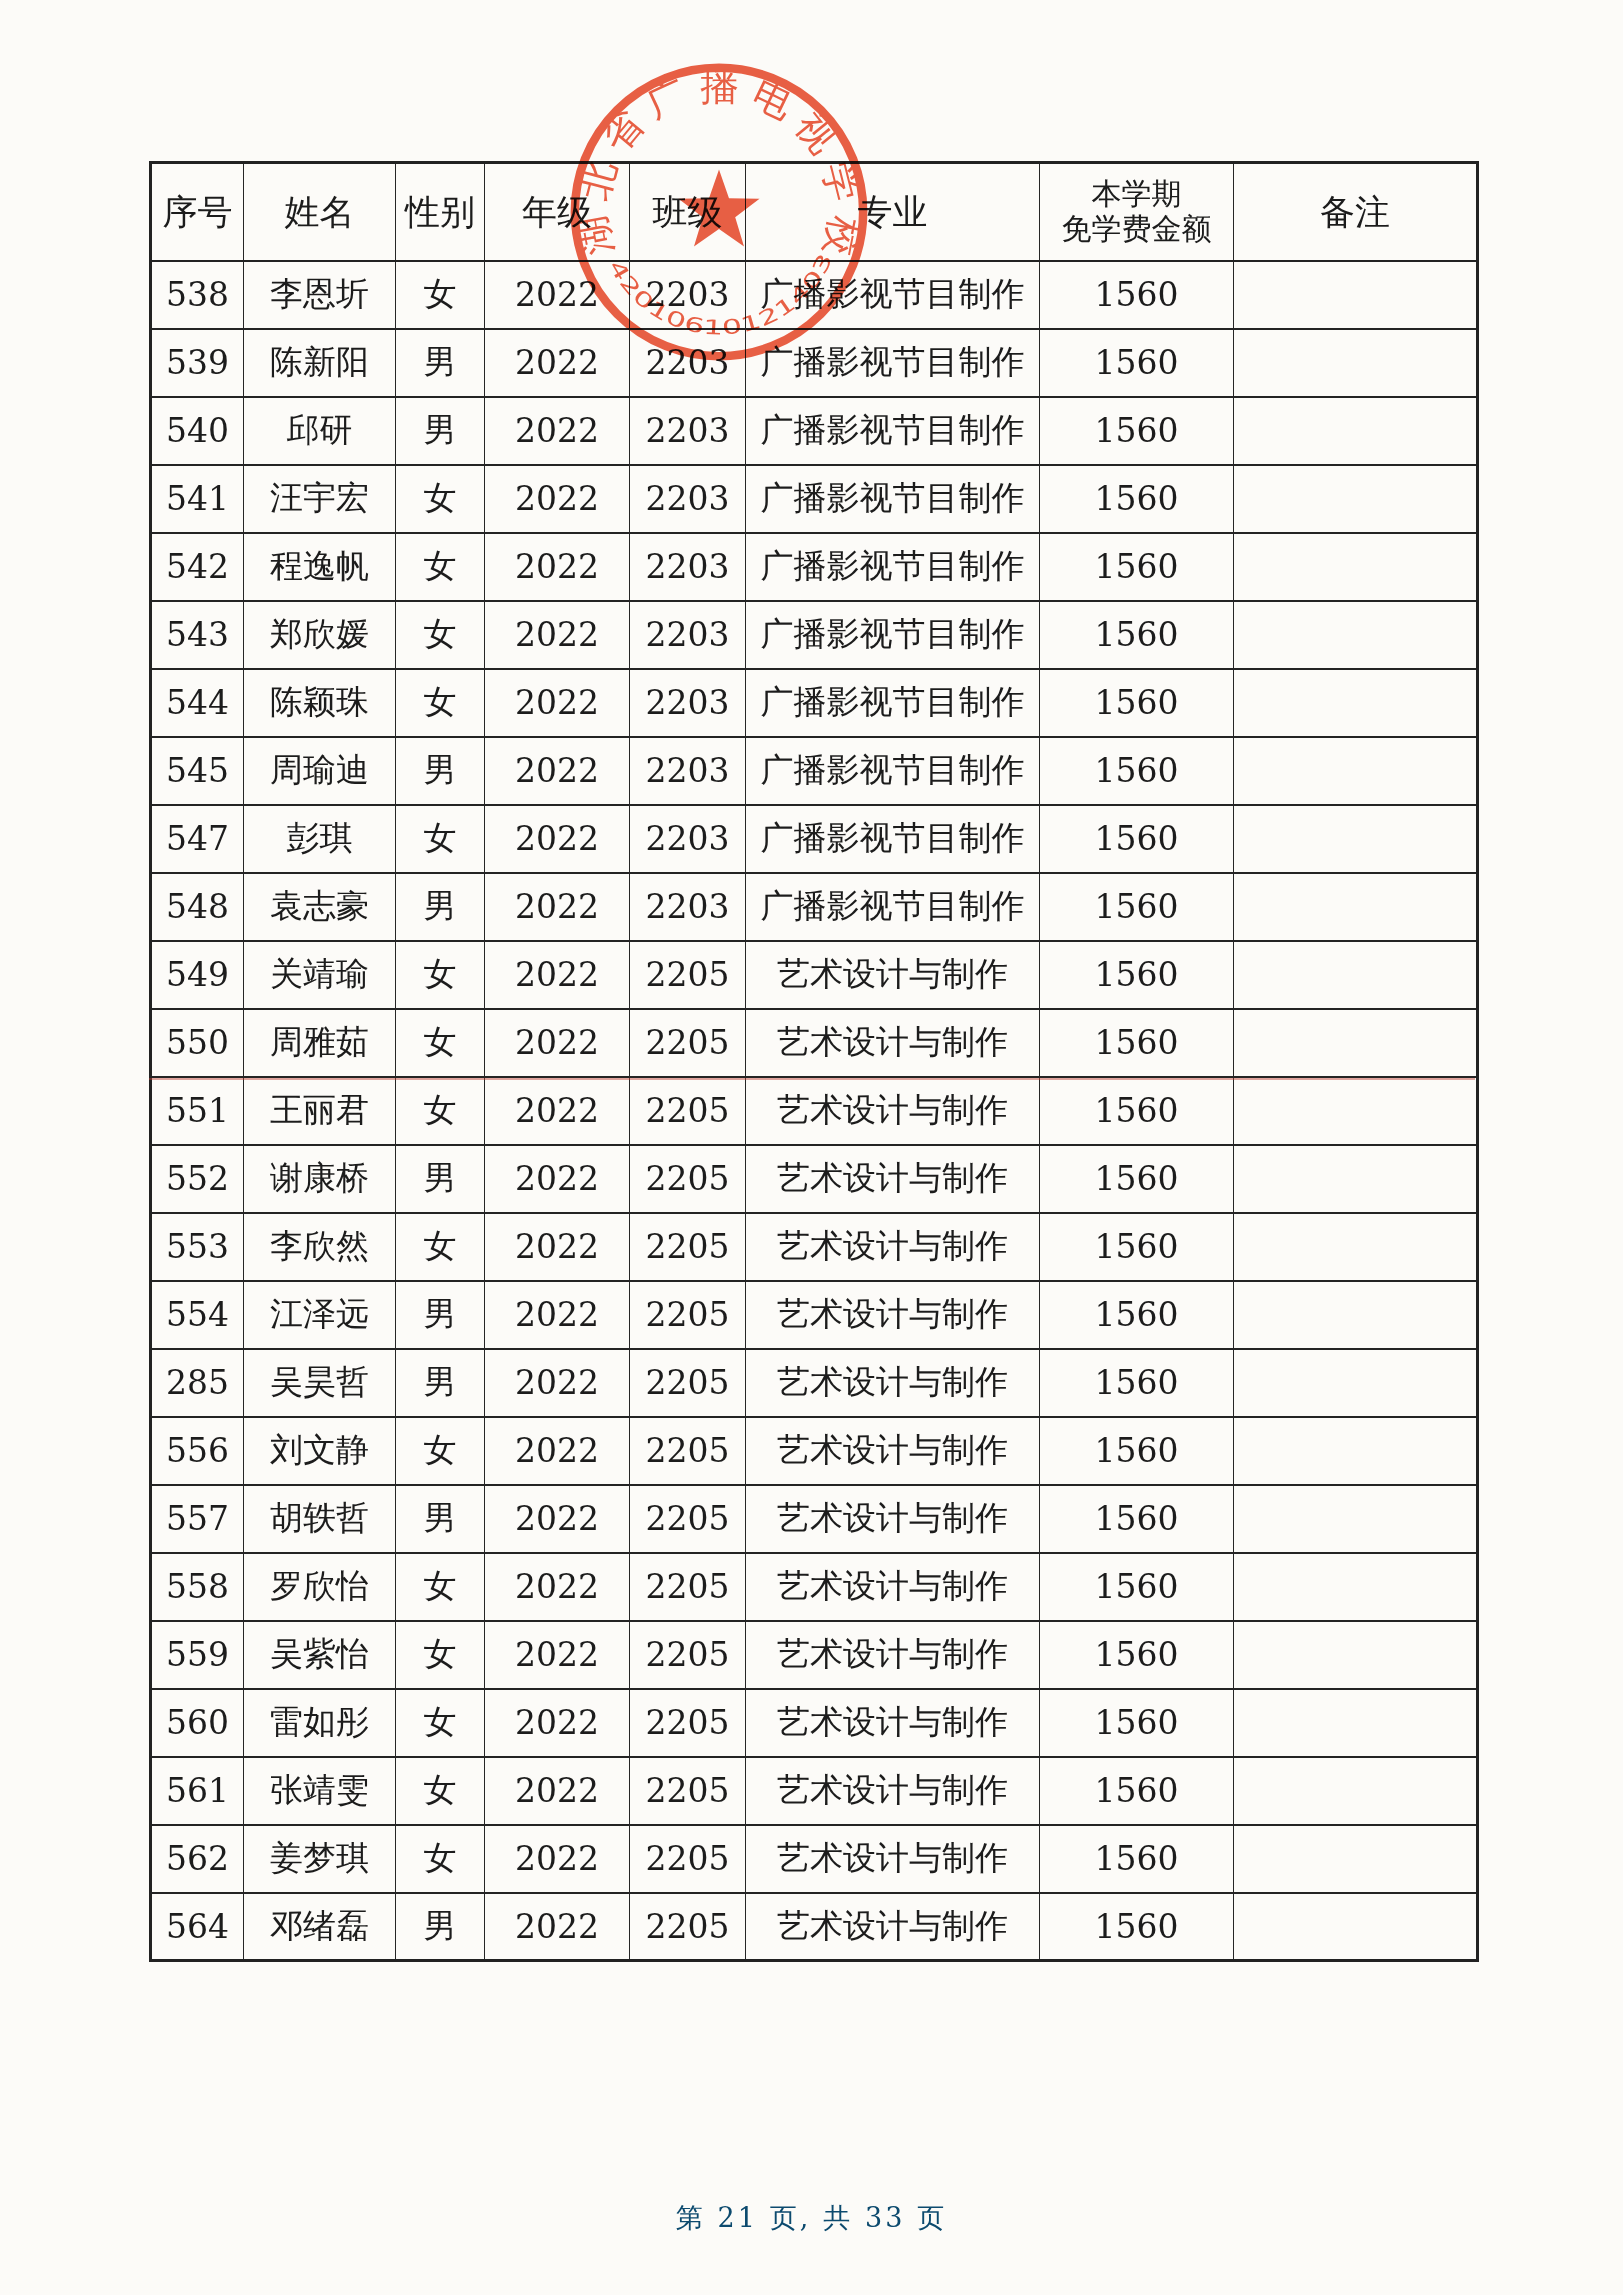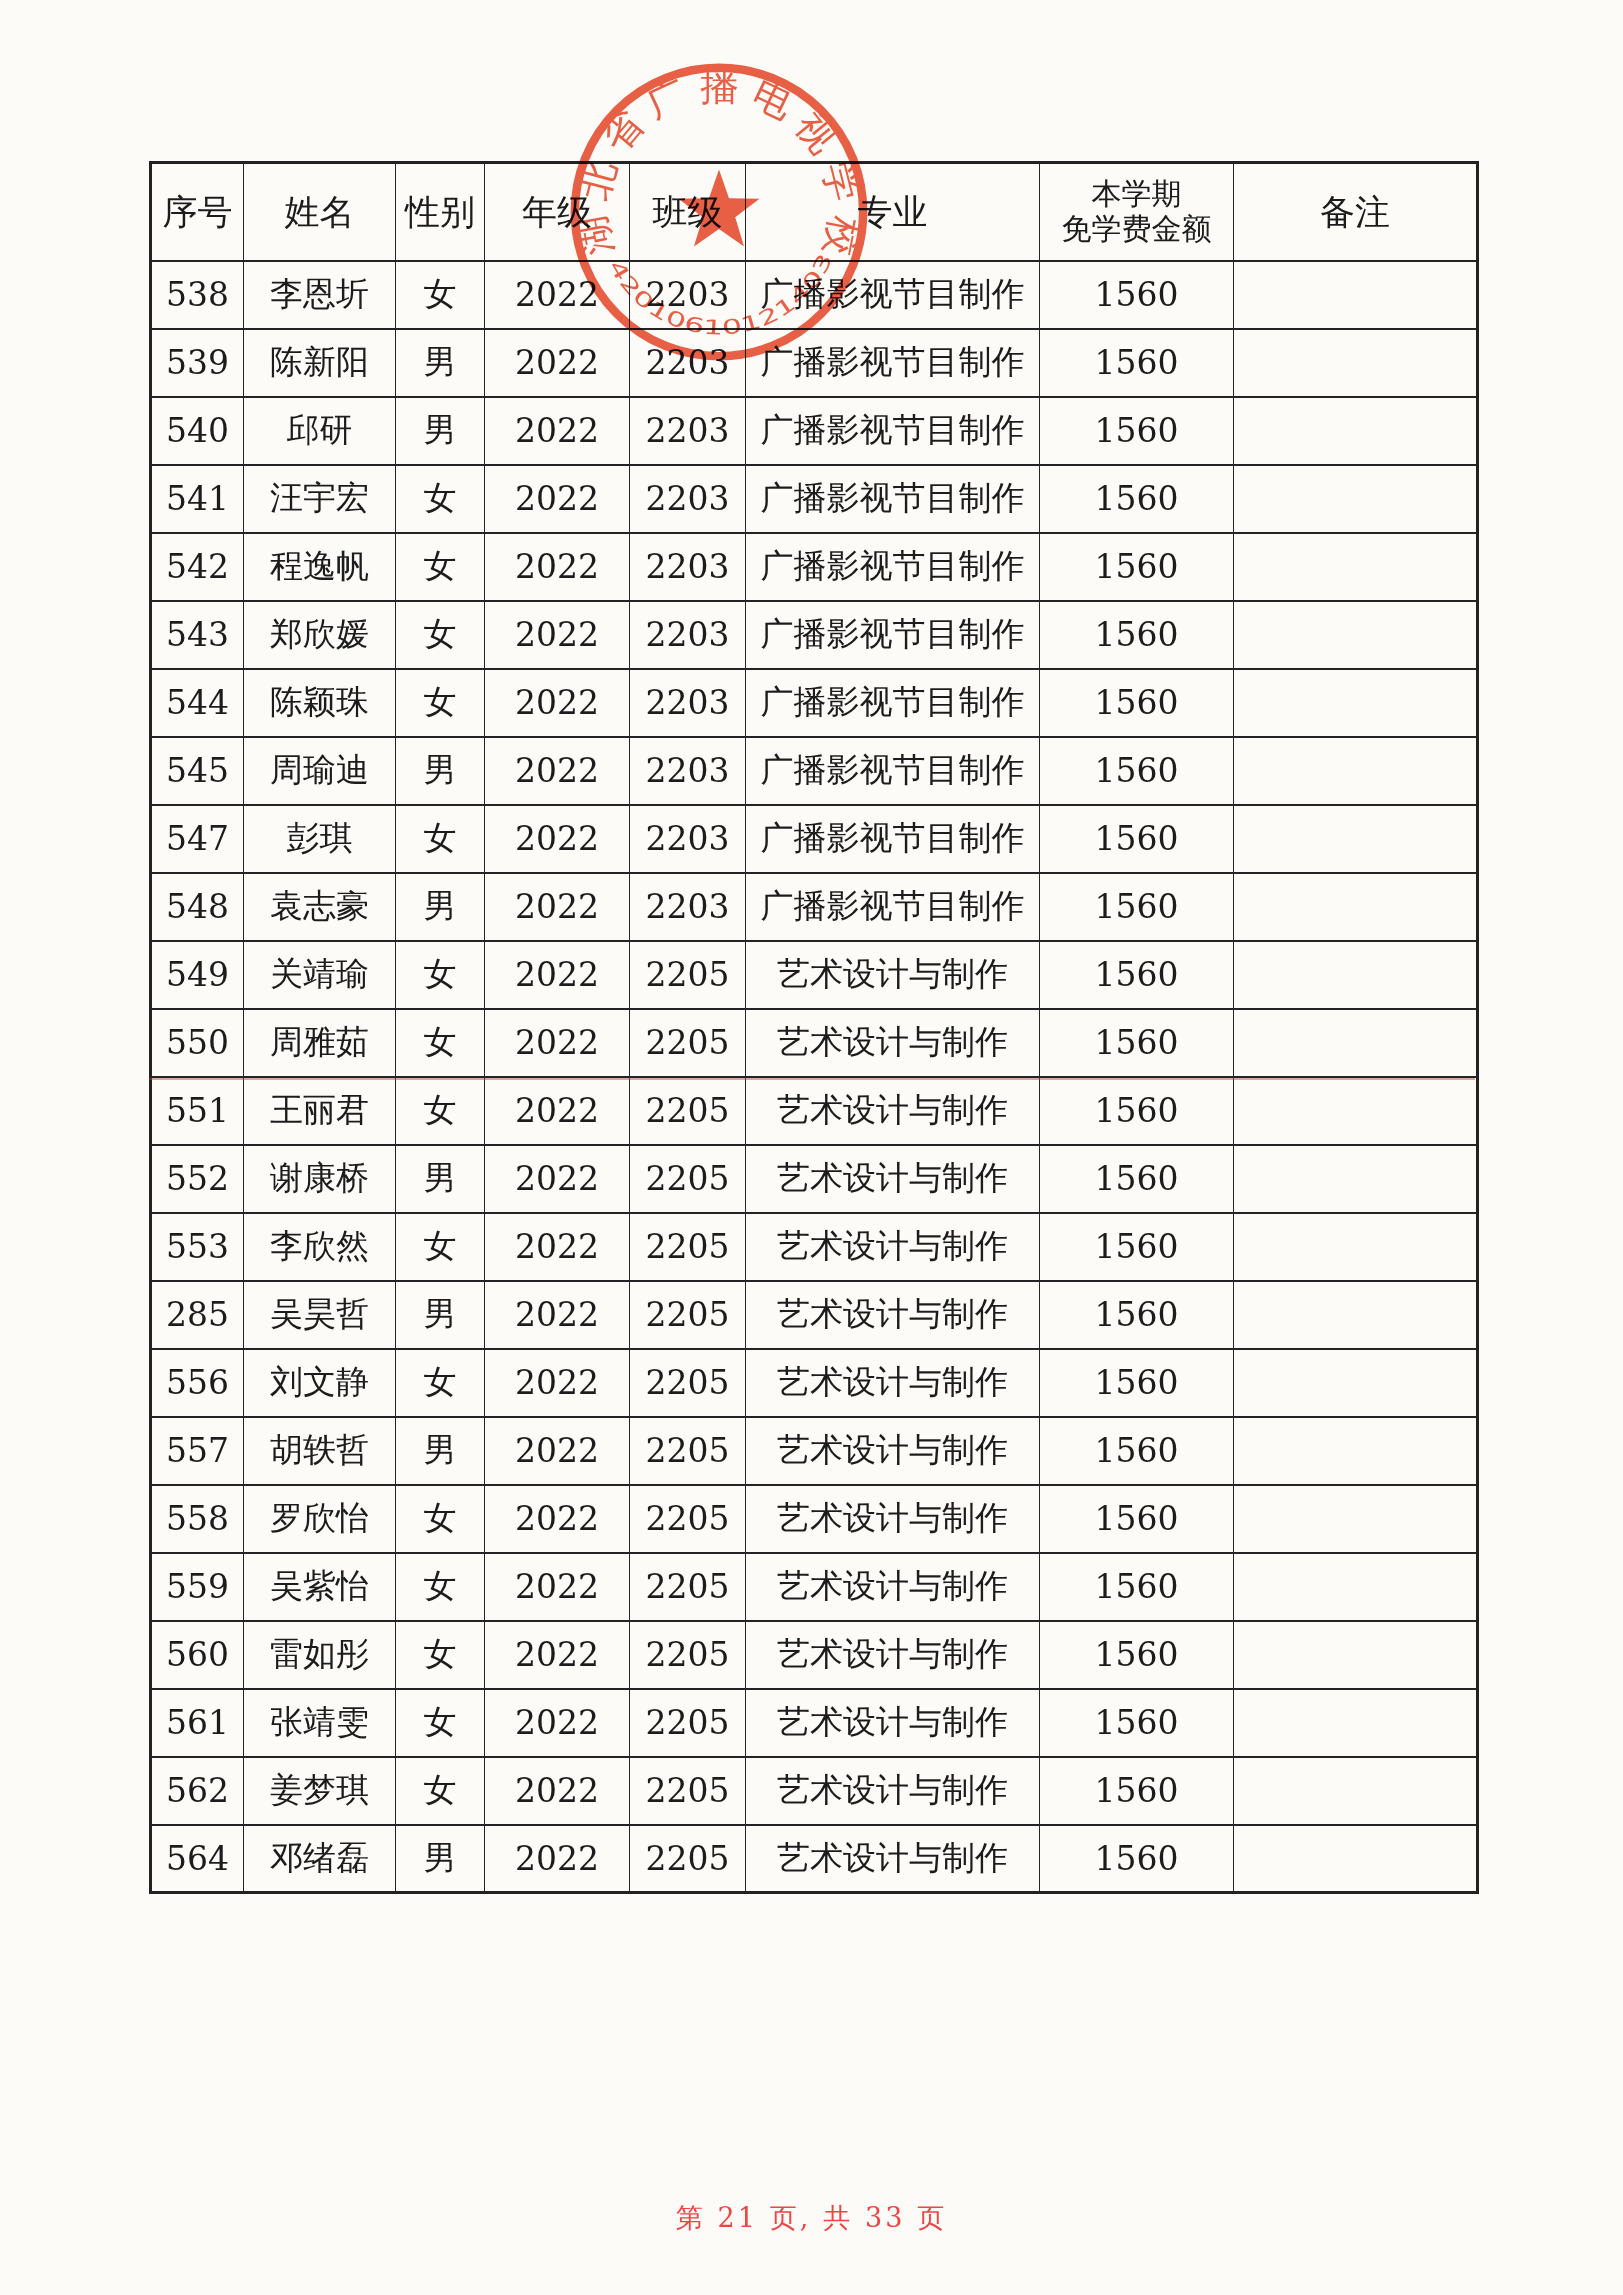--- a/index.html
+++ b/index.html
@@ -58,21 +58,21 @@
     width:1326px;height:1.6px;
     background:rgba(190,55,45,.45);
   }
   
   .footer{
     position:absolute;left:0;top:2200px;
     width:100%;
     text-align:center;
     font-size:27px;
     letter-spacing:3.1px;
-    color:#ef4444;
+    color:#0c4a6e;
   }
 </style>
 </head>
 <body>
 
 <div class="page">
 
   <table class="roster">
     <colgroup>
       <col style="width:93px">
@@ -242,20 +242,30 @@
     <td class="col-edge-l">553</td>
     <td>李欣然</td>
     <td>女</td>
     <td>2022</td>
     <td>2205</td>
     <td>艺术设计与制作</td>
     <td>1560</td>
     <td class="col-edge-r"></td>
   </tr>
         <tr>
+    <td class="col-edge-l">554</td>
+    <td>江泽远</td>
+    <td>男</td>
+    <td>2022</td>
+    <td>2205</td>
+    <td>艺术设计与制作</td>
+    <td>1560</td>
+    <td class="col-edge-r"></td>
+  </tr>
+        <tr>
     <td class="col-edge-l">285</td>
     <td>吴昊哲</td>
     <td>男</td>
     <td>2022</td>
     <td>2205</td>
     <td>艺术设计与制作</td>
     <td>1560</td>
     <td class="col-edge-r"></td>
   </tr>
         <tr>

